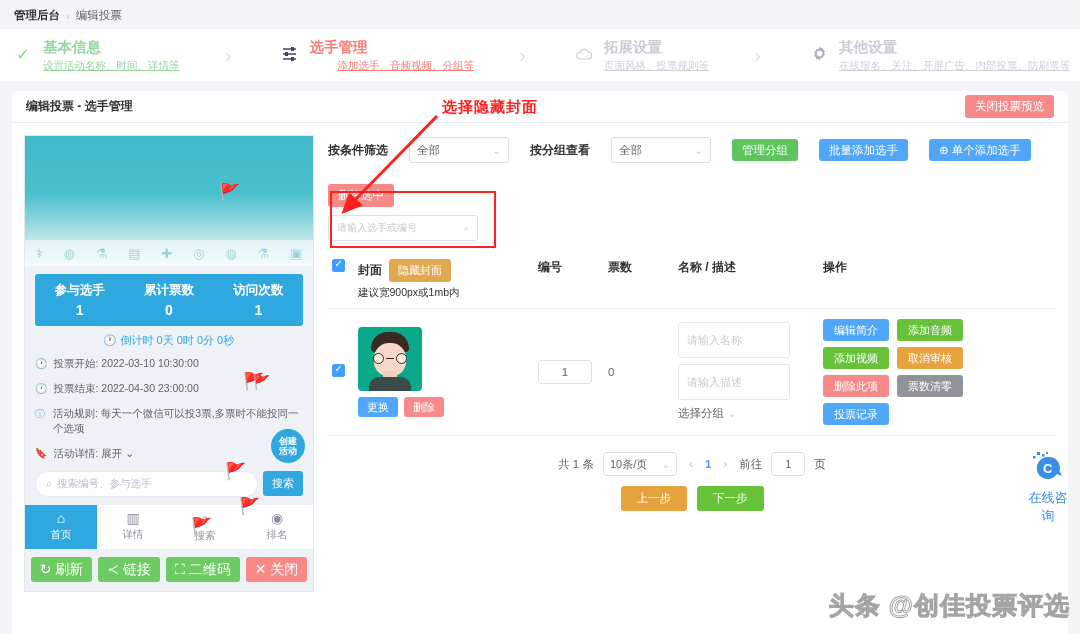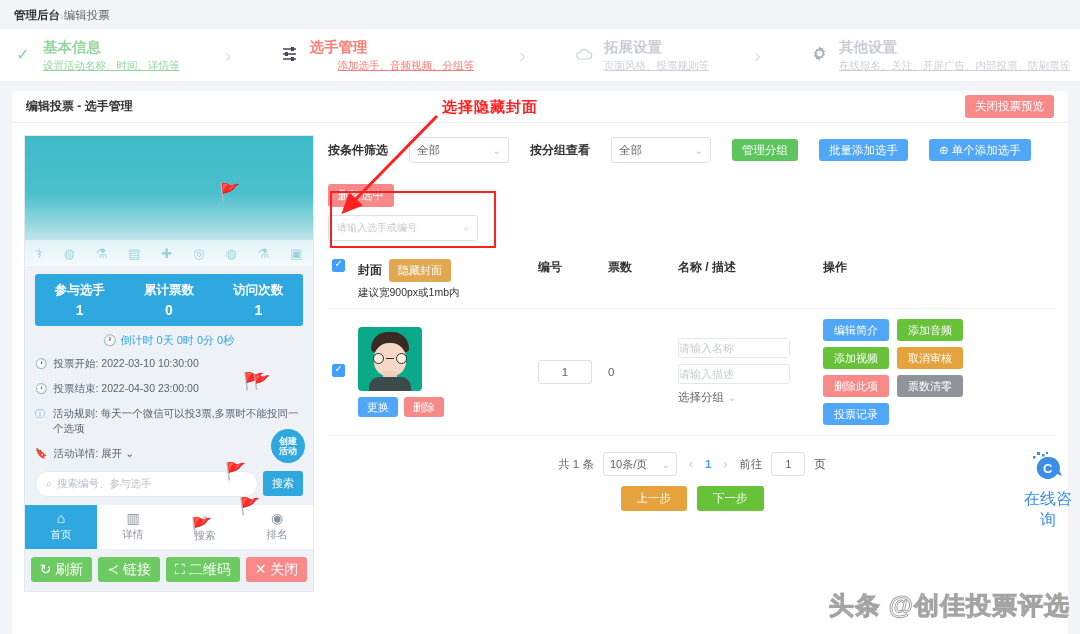--- a/index.html
+++ b/index.html
@@ -6,21 +6,21 @@
   html, body { margin:0; padding:0; }
   body {
     width:1080px; height:634px;
     background:#f2f4f7;
     font-family:"Liberation Sans","DejaVu Sans",sans-serif;
     font-size:12px; color:#606266;
     overflow:hidden; position:relative;
   }
 
   
-  .breadcrumb { padding:8px 0 0 14px; font-size:11.5px; color:#909399; display:flex; align-items:center; }
+  .breadcrumb { padding:8px 0 0 14px; font-size:11.5px; color:#909399; display:flex; align-items:center; gap:6px; }
   .breadcrumb .bc-root { color:#303133; font-weight:bold; }
   .breadcrumb .bc-sep { color:#c0c4cc; font-size:11px; }
   .breadcrumb .bc-cur { color:#606266; }
 
   
   .steps { background:#fff; height:52px; margin-top:6px; display:flex; align-items:center; padding:0 10px; }
   .step { display:flex; align-items:center; flex:0 0 auto; }
   .step-icon { width:26px; text-align:center; font-size:17px; line-height:1; margin-right:7px; }
   .step-txt { line-height:1.25; }
   .step-title { font-size:14.5px; font-weight:bold; }
@@ -126,22 +126,22 @@
   .av-g1 { left:15px; } .av-g2 { right:15px; }
   .av-bridge { position:absolute; top:31px; left:50%; transform:translateX(-50%); width:8px; height:1.6px; background:#3a2a22; }
   .av-body { position:absolute; left:50%; transform:translateX(-50%); bottom:0; width:42px; height:14px;
              background:#3c4a4a; border-radius:10px 10px 0 0; }
   .av-neck { position:absolute; left:50%; transform:translateX(-50%); bottom:12px; width:14px; height:8px; background:#f1cdbb; }
   .avbtns { display:flex; gap:6px; margin-top:6px; }
   .avbtns .btn { padding:4px 9px; font-size:11px; }
 
   .numinput { width:54px; height:24px; border:1px solid #dcdfe6; border-radius:3px; background:#fff;
               display:flex; align-items:center; justify-content:center; font-size:11.5px; color:#606266; }
-  .tinput { width:112px; height:20px; border:1px solid #e4e7ed; border-radius:3px; background:#fff;
-            display:flex; align-items:center; padding:0 0; font-size:11px; color:#c8ccd2; margin-bottom:6px; }
+  .tinput { width:112px; height:36px; border:1px solid #e4e7ed; border-radius:3px; background:#fff;
+            display:flex; align-items:center; padding:0 8px; font-size:11px; color:#c8ccd2; margin-bottom:6px; }
   .gsel { font-size:11.5px; color:#606266; display:flex; align-items:center; gap:4px; }
   .gsel .cv { color:#c0c4cc; font-size:10px; }
   .actgrid { display:grid; grid-template-columns:repeat(2,66px); gap:6px 8px; }
   .actgrid .btn { padding:5px 0; font-size:11px; text-align:center; }
 
   .pager { display:flex; align-items:center; justify-content:center; gap:9px; margin-top:16px;
            font-size:11.5px; color:#606266; }
   .pg-sel { width:74px; height:24px; border:1px solid #dcdfe6; border-radius:3px; background:#fff;
             display:flex; align-items:center; justify-content:space-between; padding:0 6px; font-size:11px; }
   .pg-arr { color:#c0c4cc; font-size:12px; padding:0 3px; }
@@ -154,21 +154,21 @@
   
   .anno-text { position:absolute; left:442px; top:98px; color:#ff2020; font-size:15px; font-weight:bold;
                letter-spacing:1px; z-index:40; }
   .anno-svg { position:absolute; left:0; top:0; width:1080px; height:634px; z-index:39; pointer-events:none; }
   .anno-box { position:absolute; left:330px; top:191px; width:166px; height:57px;
               border:2px solid #ff2020; z-index:38; pointer-events:none; }
 
   
   .consult { position:absolute; right:8px; top:452px; width:48px; text-align:center; z-index:35; }
   .consult-ic { font-size:30px; color:#3a8ee6; line-height:1; }
-  .consult-lb { font-size:16px; color:#3a8ee6; margin-top:2px; }
+  .consult-lb { font-size:13px; color:#3a8ee6; margin-top:2px; }
 
   .watermark { position:absolute; right:10px; bottom:12px; font-size:25px; font-weight:bold;
                color:rgba(255,255,255,.0); -webkit-text-stroke:1px rgba(90,90,90,.55);
                letter-spacing:1px; z-index:30; }
 </style>
 </head>
 <body>
 
 <div class="breadcrumb">
   <span class="bc-root">管理后台</span>

